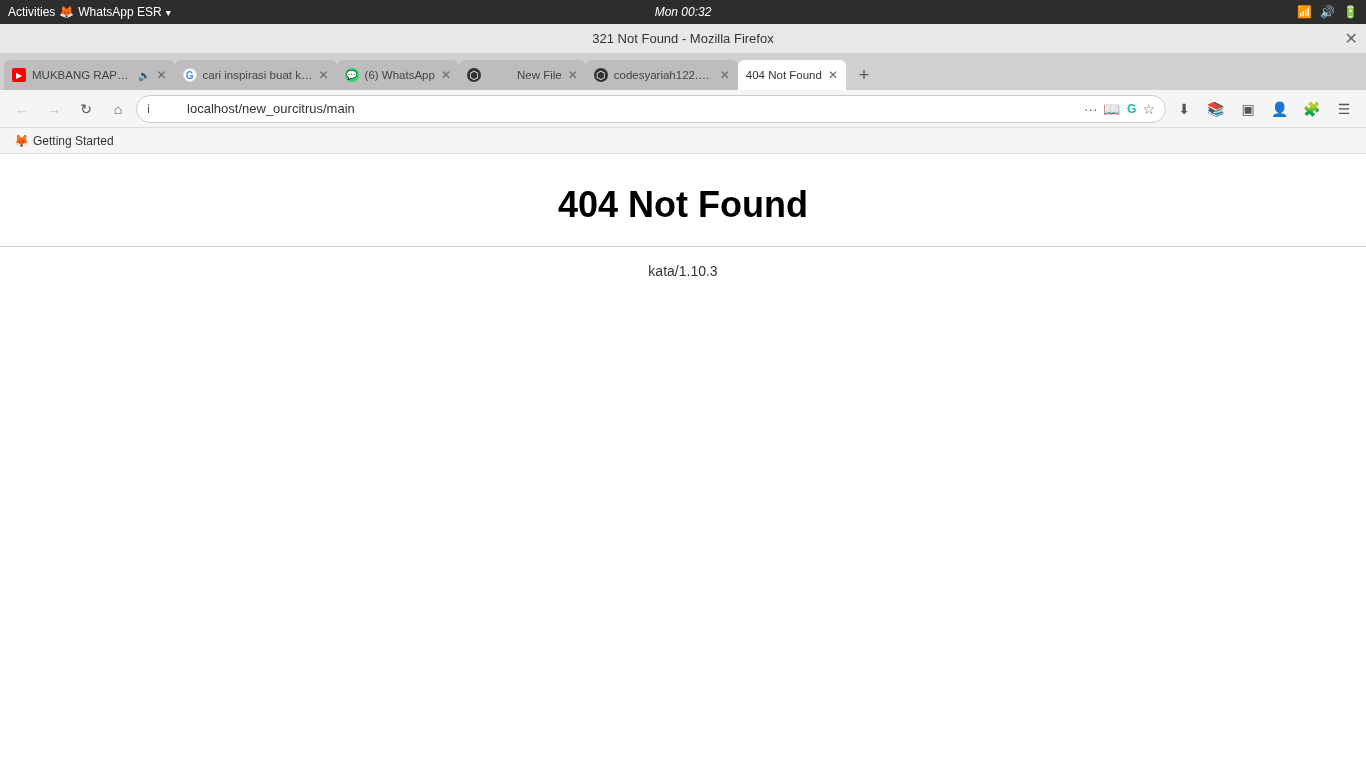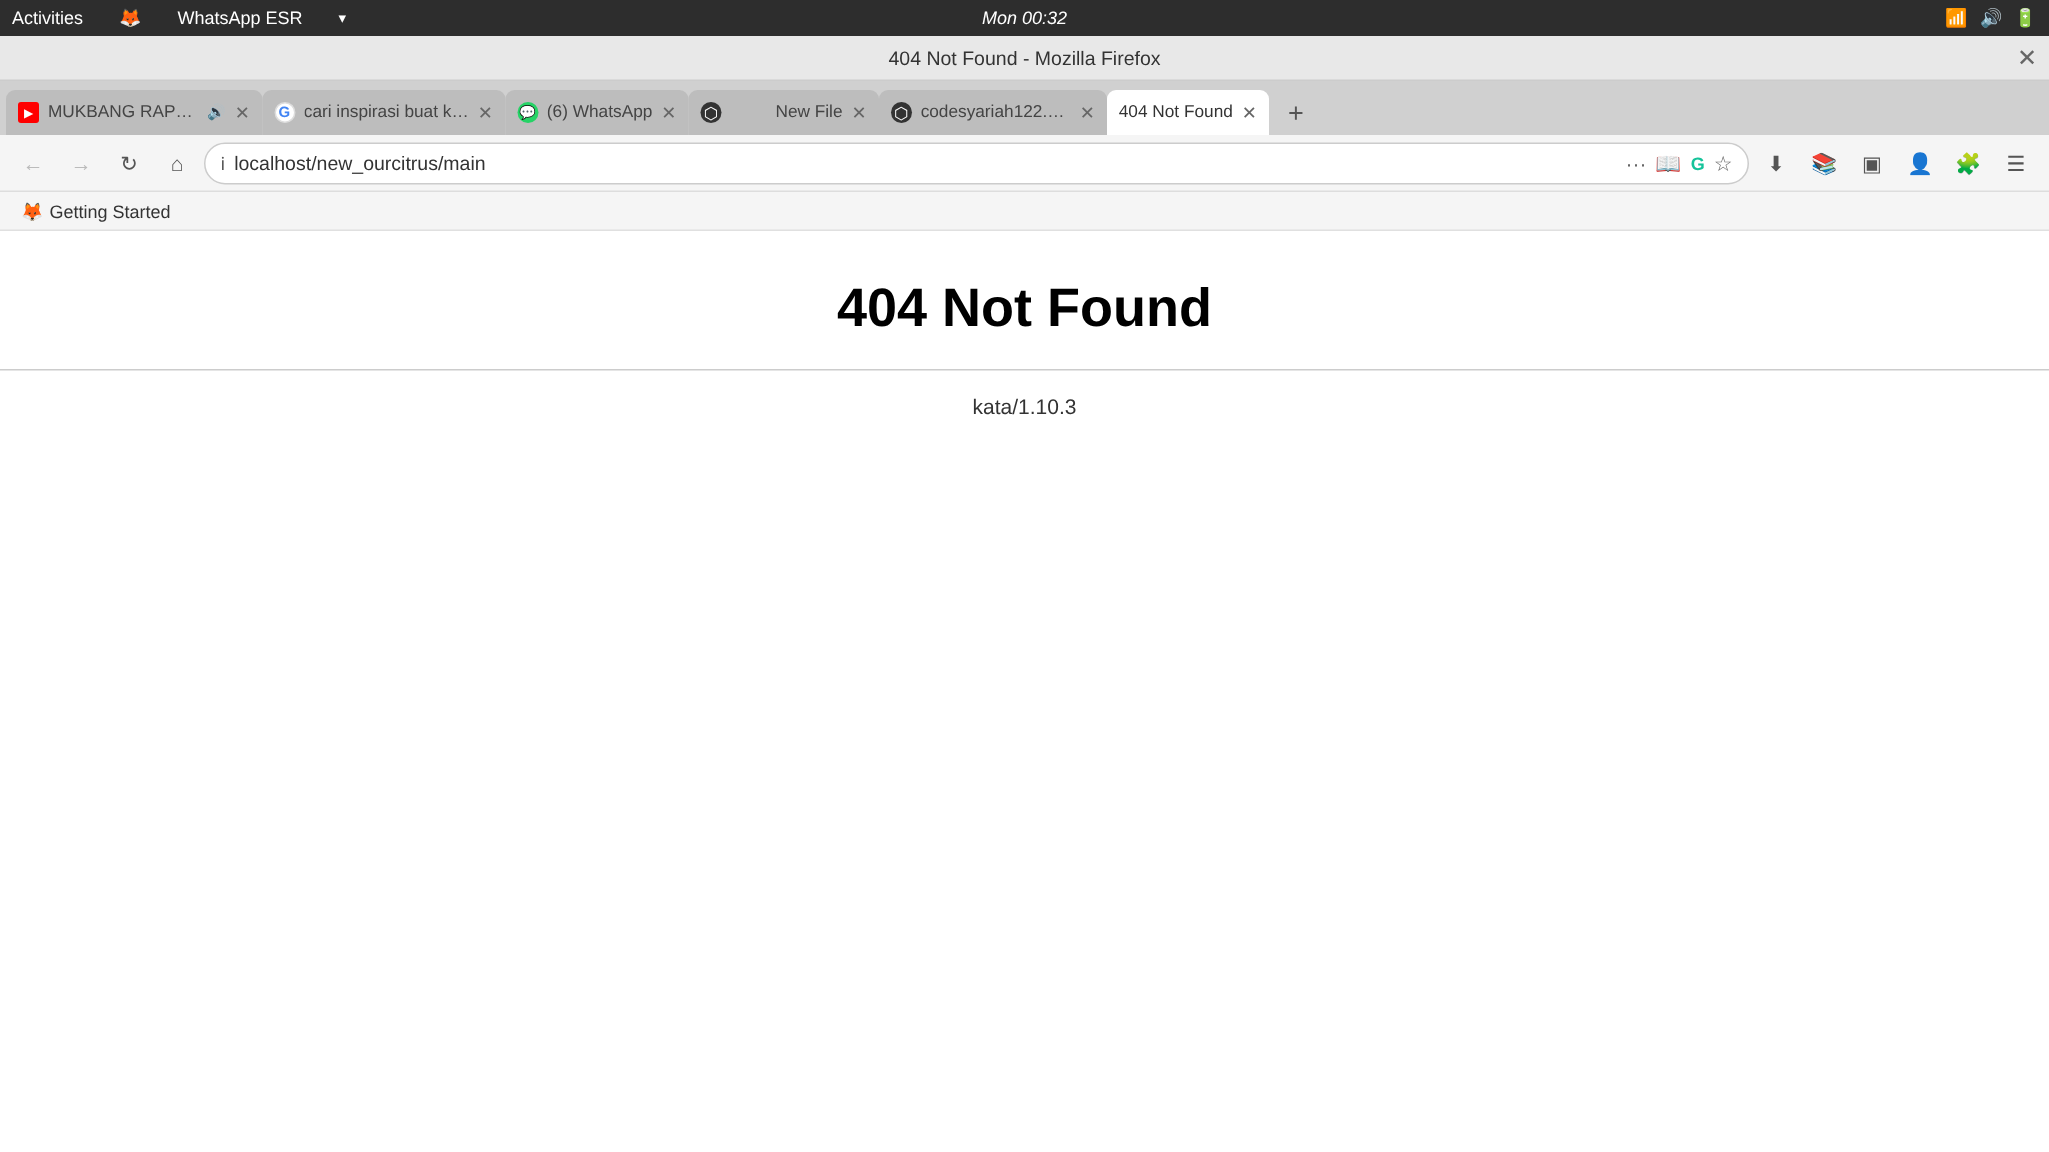--- a/index.html
+++ b/index.html
@@ -9,21 +9,21 @@
     .system-bar {
       background: #2d2d2d;
       color: white;
       height: 24px;
       display: flex;
       align-items: center;
       justify-content: space-between;
       padding: 0 8px;
       font-size: 12px;
     }
-    .system-bar-left { display: flex; align-items: center; gap: 24px; }
+    .system-bar-left { display: flex; align-items: center; gap: 4px; }
     .system-bar-center { position: absolute; left: 50%; transform: translateX(-50%); font-style: italic; }
     .system-bar-right { display: flex; align-items: center; gap: 8px; margin-left: auto; }
 
     
     .title-bar {
       background: #e8e8e8;
       height: 30px;
       display: flex;
       align-items: center;
       justify-content: center;
@@ -137,21 +137,21 @@
       border: 1px solid #ccc;
       border-radius: 14px;
       background: white;
       display: flex;
       align-items: center;
       padding: 0 10px;
       font-size: 13px;
       gap: 6px;
     }
     .address-lock { color: #555; font-size: 12px; }
-    .address-text { flex: 1; color: #333; }
+    .address-text { flex: 1; color: #333; margin-left: 31px; }
     .address-actions { display: flex; align-items: center; gap: 6px; color: #666; font-size: 14px; }
 
     .toolbar-right {
       display: flex;
       align-items: center;
       gap: 4px;
     }
 
     
     .bookmarks-bar {
@@ -222,21 +222,21 @@
     <span>Mon 00:32</span>
   </div>
   <div class="system-bar-right">
     <span>📶</span>
     <span>🔊</span>
     <span>🔋</span>
   </div>
 </div>
 
 <div class="title-bar">
-  <span>404 Not Found - Mozilla Firefox</span>
+  <span>321 Not Found - Mozilla Firefox</span>
   <span class="title-bar-close">✕</span>
 </div>
 
 <div class="tab-bar">
 
   <div class="tab inactive">
     <span class="tab-favicon favicon-yt">▶</span>
     <span style="max-width:100px;overflow:hidden;text-overflow:ellipsis;">MUKBANG RAPPOKI N</span>
     <span class="tab-audio-icon">🔊</span>
     <span class="tab-close">✕</span>

